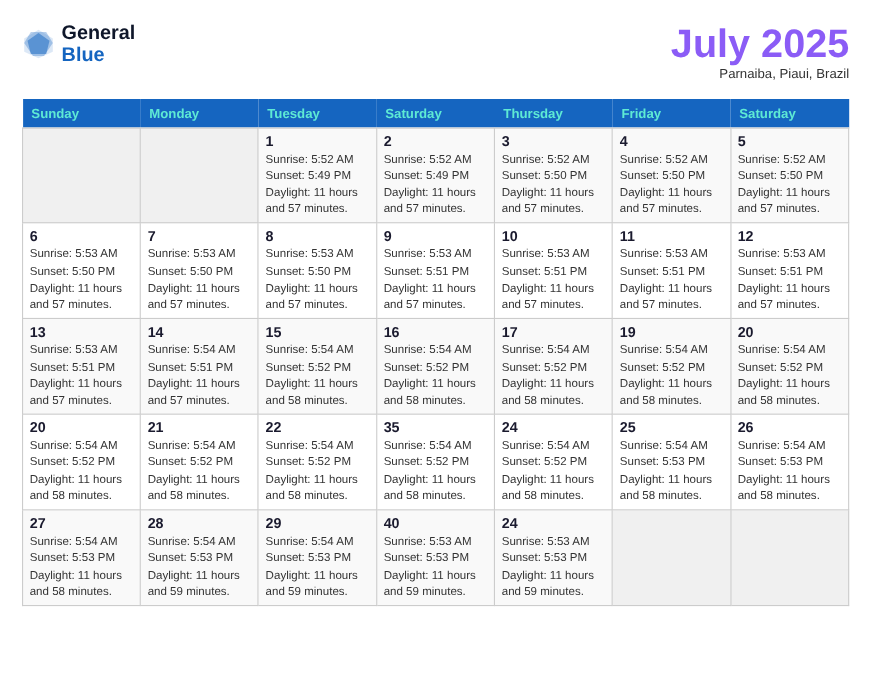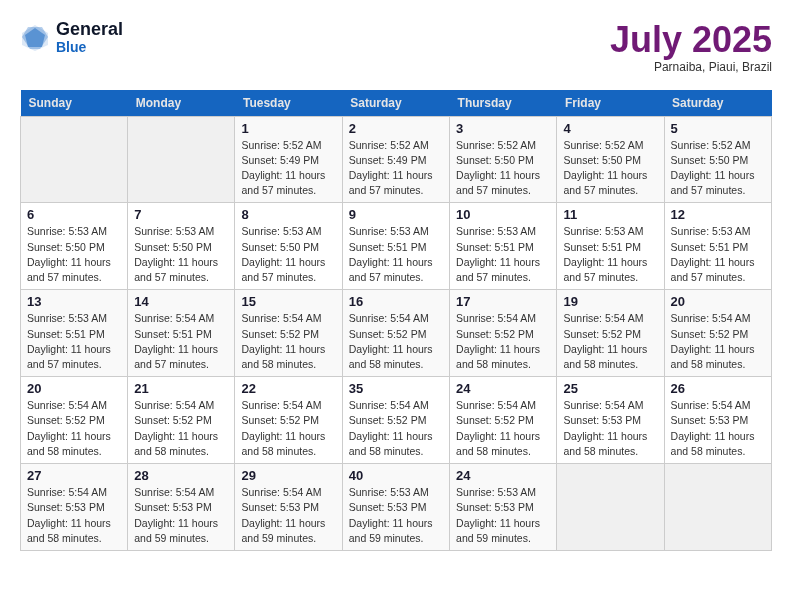--- a/index.html
+++ b/index.html
@@ -25,49 +25,49 @@
       display: flex;
       flex-direction: column;
       line-height: 1.1;
     }
     .logo-general {
       font-size: 18px;
       font-weight: bold;
       color: #0f172a;
     }
     .logo-blue {
-      font-size: 14px;
+      font-size: 18px;
       font-weight: bold;
       color: #1565c0;
     }
     .logo-icon {
       width: 30px;
       height: 30px;
     }
     .title-block {
       text-align: right;
     }
     .month-title {
       font-size: 36px;
       font-weight: bold;
-      color: #701a75;
+      color: #8b5cf6;
       line-height: 1.1;
     }
     .location {
       font-size: 12px;
       color: #333;
     }
     table {
       width: 100%;
       border-collapse: collapse;
       font-size: 11px;
     }
     thead tr th {
       background-color: #1565c0;
-      color: #e5e5e5;
+      color: #5eead4;
       text-align: left;
       padding: 6px 8px;
       font-size: 12px;
       font-weight: bold;
     }
     tbody tr td {
       border: 1px solid #ccc;
       vertical-align: top;
       padding: 4px 6px;
       width: 108px;

